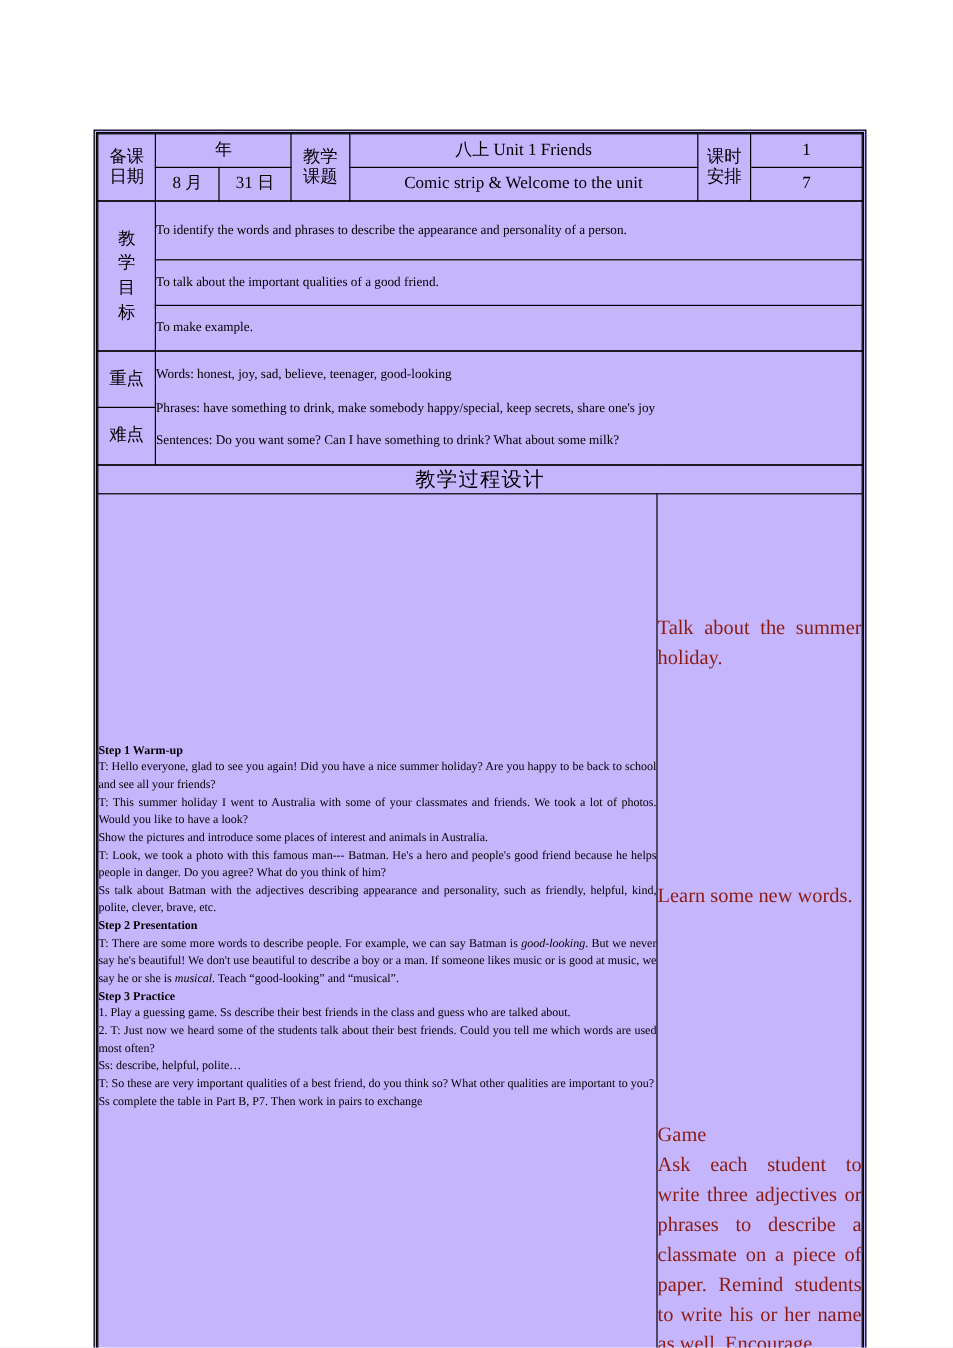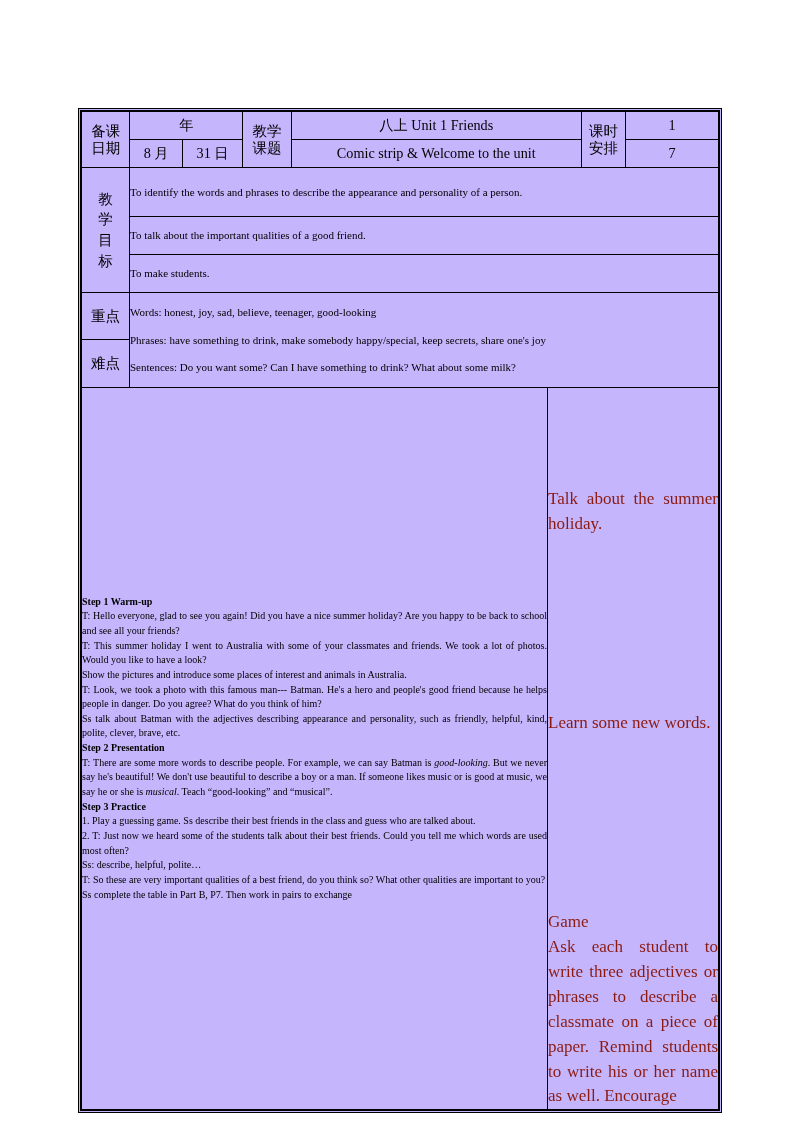--- a/index.html
+++ b/index.html
@@ -203,21 +203,21 @@
           <span>学</span>
           <span>目</span>
           <span>标</span>
         </td>
         <td class="en-cell obj-row-tall">To identify  the words and phrases to describe  the appearance and personality  of a person.</td>
       </tr>
       <tr>
         <td class="en-cell obj-row">To talk about the important  qualities  of a good friend.</td>
       </tr>
       <tr>
-        <td class="en-cell obj-row">To make students.</td>
+        <td class="en-cell obj-row">To make example.</td>
       </tr>
     </tbody>
       </table>
 
     <table class="grid" style="margin-top:-1px">
       <colgroup>
           <col style="width:48px">
           <col>
         </colgroup>
       <tbody>
@@ -234,20 +234,23 @@
       </tr>
     </tbody>
       </table>
 
     <table class="grid" style="margin-top:-1px">
       <colgroup>
           <col style="width:466px">
           <col>
         </colgroup>
       <tbody>
+          <tr>
+        <td colspan="2" class="proc-title">教学过程设计</td>
+      </tr>
       <tr>
 
         <td class="body-left">
           <p class="step-head">Step 1 Warm-up</p>
           <p>T: Hello  everyone,  glad  to see you again!  Did you  have a nice  summer holiday?  Are you happy to be back to school  and see all  your  friends?</p>
           <p>T:  This  summer  holiday  I went  to  Australia  with  some  of  your classmates  and friends.  We took  a lot  of  photos.  Would  you  like  to have  a look?</p>
           <p>Show  the  pictures  and introduce  some  places of  interest  and animals in Australia.</p>
           <p>T:  Look,  we took  a photo  with  this  famous  man---  Batman.  He's a hero and people's  good friend  because he helps  people  in danger.  Do you agree? What do you think  of him?</p>
           <p>Ss talk  about  Batman  with  the  adjectives  describing  appearance and personality,  such as friendly,  helpful,  kind,  polite,  clever,  brave,  etc.</p>
 

